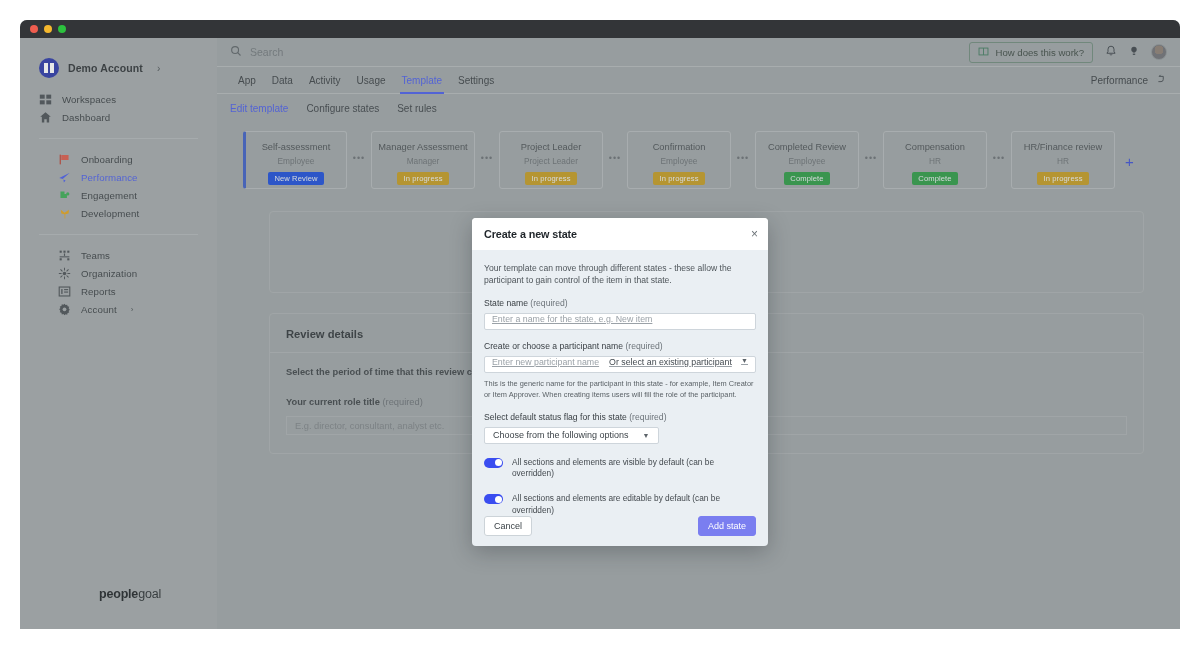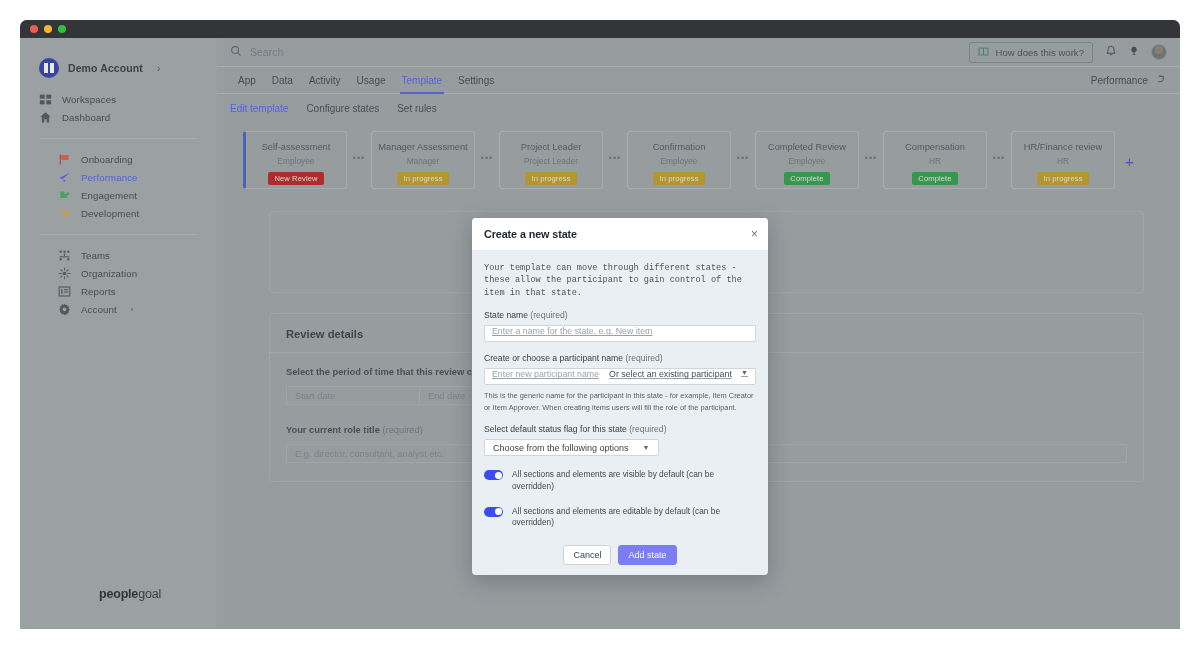--- a/index.html
+++ b/index.html
@@ -118,21 +118,21 @@
     background: transparent; position: relative;
     display: flex; flex-direction: column; align-items: center; padding-top: 10px;
   }
   .scard.first { border-left: 3px solid #3d5fc4; }
   .scard .t { font-size: 9.3px; color: #4b5155; text-align:center; line-height:1.1; }
   .scard .s { font-size: 8.3px; color: #6a7074; margin-top: 4px; }
   .badge {
     margin-top: 6px; font-size: 7.6px; color: #e9ecf0;
     padding: 2px 6px; border-radius: 2px; letter-spacing:.1px;
   }
-  .badge.blue { background: #b91c1c; }
+  .badge.blue { background: #1d4ed8; }
   .badge.amber { background: #c29a22; }
   .badge.green { background: #2d9a45; }
   .dots3 { width: 24px; display:flex; align-items:flex-start; justify-content:center; padding-top:22px; font-size:9px; color:#6a7074; letter-spacing:1px; }
   .plusbtn { margin-left: 10px; align-self: flex-start; padding-top: 22px; color: #3b4fd4; font-size: 15px; }
 
   
   .panel {
     margin: 22px 36px 0 52px; height: 82px;
     border: 1px solid #a9aeb0; border-radius: 4px;
   }
@@ -159,21 +159,21 @@
     box-shadow: 0 6px 22px rgba(25,30,35,.28);
     background: #eaeff3;
   }
   .mhead {
     background: #ffffff; height: 32px; display: flex; align-items: center;
     padding: 0 10px 0 12px;
   }
   .mtitle { font-size: 10.8px; font-weight: 700; color: #1f252a; letter-spacing:-.1px; }
   .mclose { margin-left: auto; font-size: 12px; color: #6c7378; line-height: 1; }
   .mbody { padding: 12px 12px 10px 12px; }
-  .mintro { font-size: 8.6px; color: #4e555a; line-height: 1.45; font-family: Liberation Mono, monospace; }
+  .mintro { font-size: 8.6px; color: #4e555a; line-height: 1.45; }
   .mlabel { font-size: 8.6px; color: #3a4045; margin-top: 11px; }
   .mlabel .req { color: #6d747a; }
   .minput {
     margin-top: 5px; height: 17px; background: #fff;
     border: 1px solid #ced5db; border-radius: 2px;
     display: flex; align-items: flex-start; padding: 0 7px;
     font-size: 8.8px; color: #9aa1a7; text-decoration: underline;
   }
   .minput .alt { color: #434a50; margin-left: 10px; }
   .minput .caret { margin-left: auto; font-size: 7px; color: #5d646a; }
@@ -188,21 +188,21 @@
   .togrow { display: flex; align-items: flex-start; gap: 9px; margin-top: 13px; }
   .toggle {
     width: 19px; height: 10px; border-radius: 6px; background: #3a4df0;
     position: relative; flex: none; margin-top: 1px;
   }
   .toggle::after {
     content:''; position:absolute; right:1.5px; top:1.5px;
     width:7px; height:7px; border-radius:50%; background:#fff;
   }
   .togtext { font-size: 8.3px; color: #43494e; line-height: 1.4; }
-  .mfoot { display: flex; justify-content: center; gap: 7px; margin-top: 16px; }
+  .mfoot { display: flex; justify-content: space-between; gap: 7px; }
   .btn { font-size: 9px; border-radius: 3px; padding: 4px 9px; }
   .btn.cancel { background: #fff; border: 1px solid #ccd3d8; color: #3b4247; }
   .btn.primary { background: #7a7ef0; color: #ffffff; border: 1px solid #7a7ef0; }
 </style>
 </head>
 <body>
 
 <div class="window">
 
   <div class="titlebar">
@@ -454,28 +454,20 @@
       <div class="panel"></div>
 
       <div class="panel2">
         <h3>Review details</h3>
         <div class="divider"></div>
 
         <div class="flabel">
           <span>Select the period of time that this review covers</span>
           <span class="req">(required)</span>
         </div>
-        <div class="daterow">
-          <div class="fld l">
-              <span>Start date</span>
-            </div>
-          <div class="fld r">
-              <span>End date</span>
-            </div>
-        </div>
 
         <div class="gap"></div>
 
         <div class="flabel">
           <span>Your current role title</span>
           <span class="req">(required)</span>
         </div>
         <div class="fld wide">
             <span>E.g. director, consultant, analyst etc.</span>
           </div>

